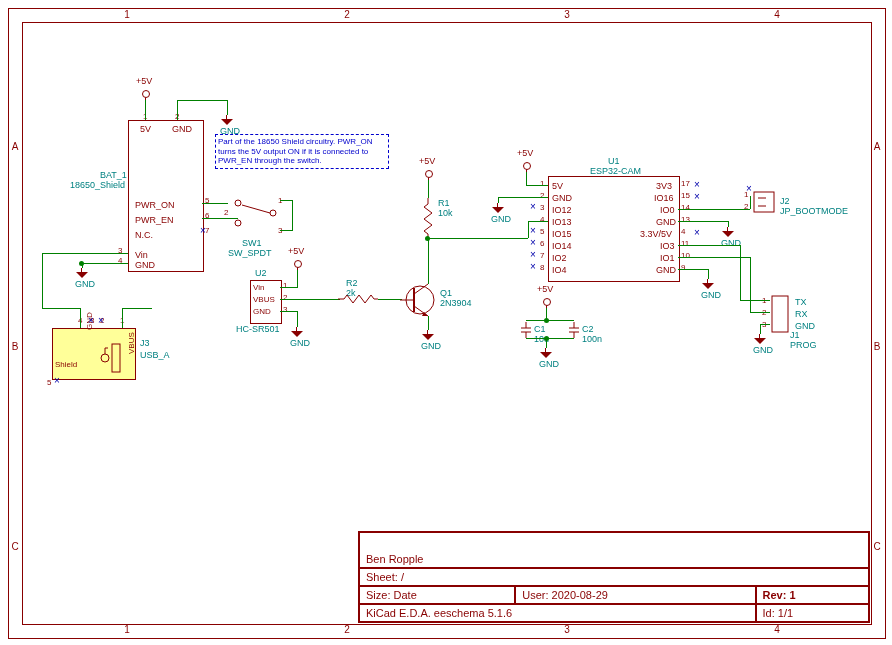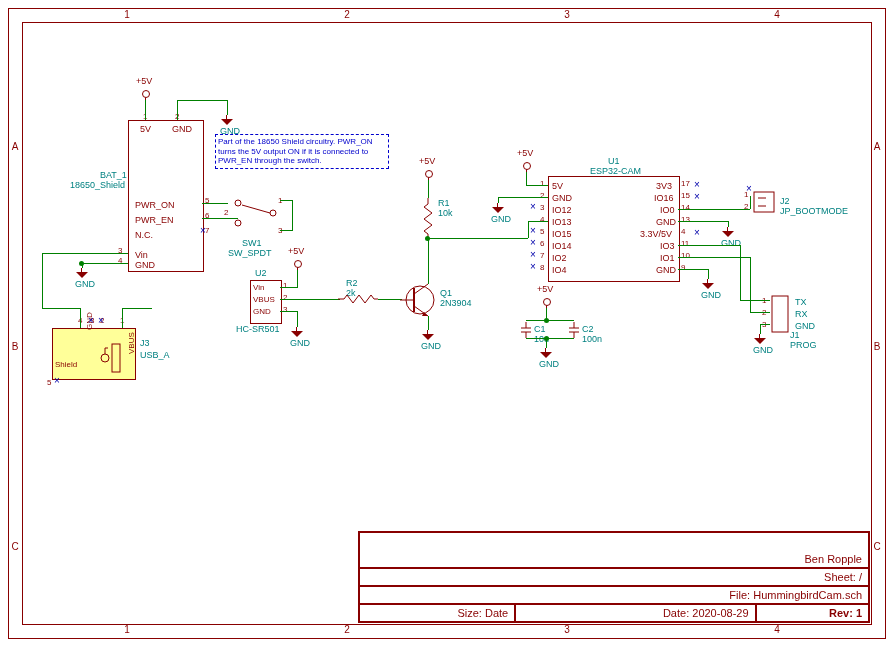--- a/index.html
+++ b/index.html
@@ -144,21 +144,20 @@
     line-height: 1.2;
   }
   .titleblock {
     position: absolute;
     right: 22px;
     bottom: 22px;
     width: 512px;
     border: 1px solid #880000;
     font-size: 11px;
     color: #880000;
-    text-align: right;
   }
   .titleblock td {
     border: 1px solid #880000;
     padding: 2px 6px;
     vertical-align: middle;
   }
   .titleblock .title-row td {
     font-weight: bold;
     font-style: italic;
     font-size: 14px;
@@ -453,21 +452,22 @@
 
 <table class="titleblock" cellspacing="0">
   <tbody>
       <tr>
         <td colspan="3" style="height:30px;vertical-align:bottom">Ben Ropple</td>
       </tr>
   <tr>
         <td colspan="3"><span>Sheet:</span> <span>/</span></td>
       </tr>
   <tr>
-        <td colspan="3"><span>File:</span> <span>HummingbirdCam.sch</span></td>
-      </tr>
+    <td><span>Size:</span> <span>Date</span></td>
+    <td><span>User:</span> <span>2020-08-29</span></td>
+    <td><b><span>Rev:</span> <span>1</span></b></td>
+  </tr>
   <tr>
-    <td><span>Size:</span> <span>Date</span></td>
-    <td><span>Date:</span> <span>2020-08-29</span></td>
-    <td><b><span>Rev:</span> <span>1</span></b></td>
+    <td colspan="2">KiCad E.D.A.  eeschema 5.1.6</td>
+    <td><span>Id:</span> <span>1/1</span></td>
   </tr>
 </tbody>
   </table>
 
 </body></html>

